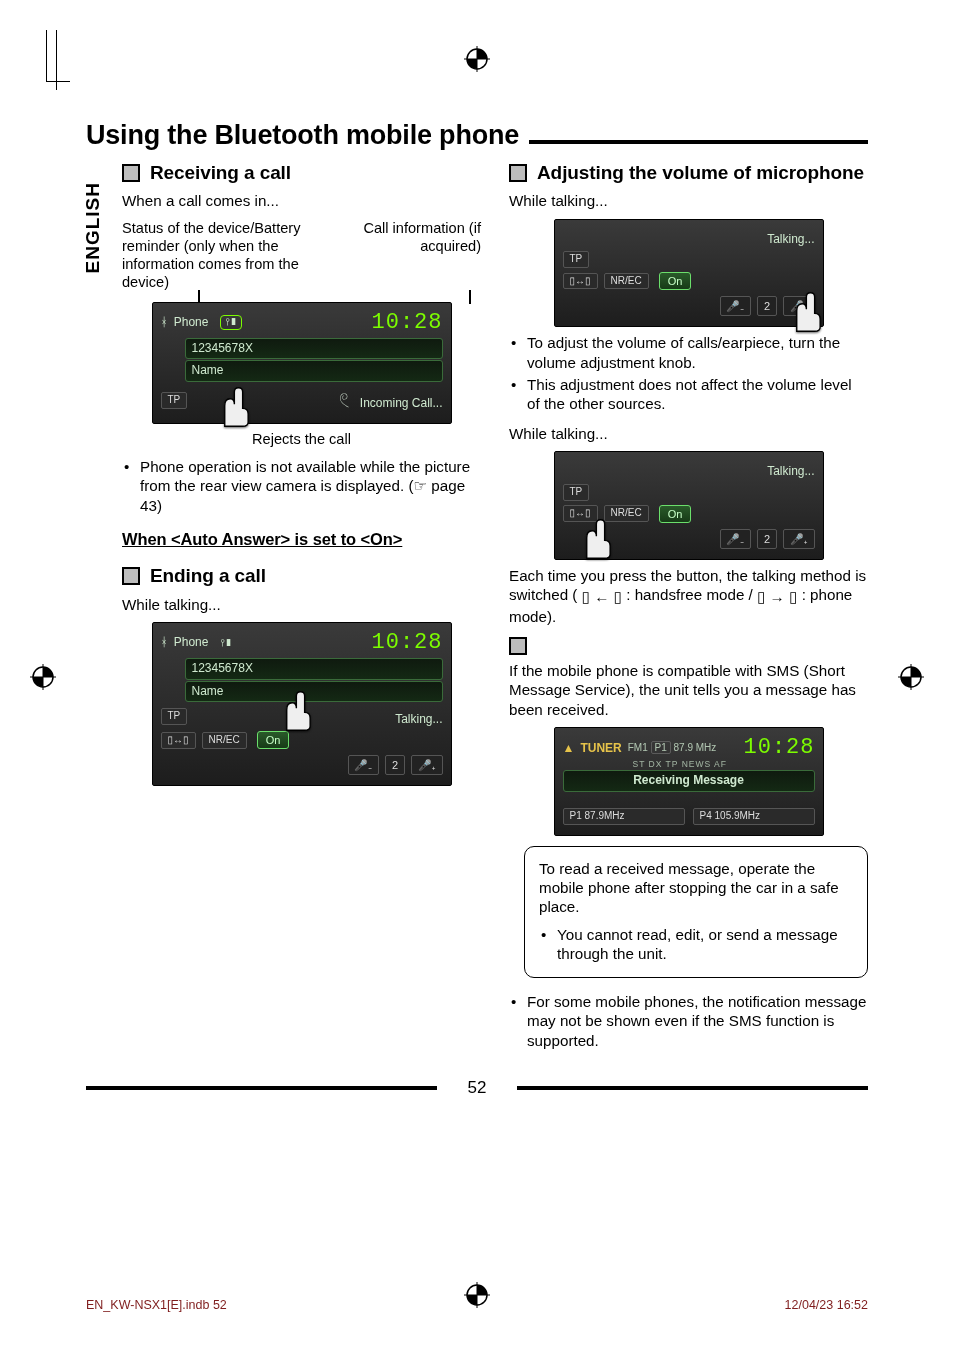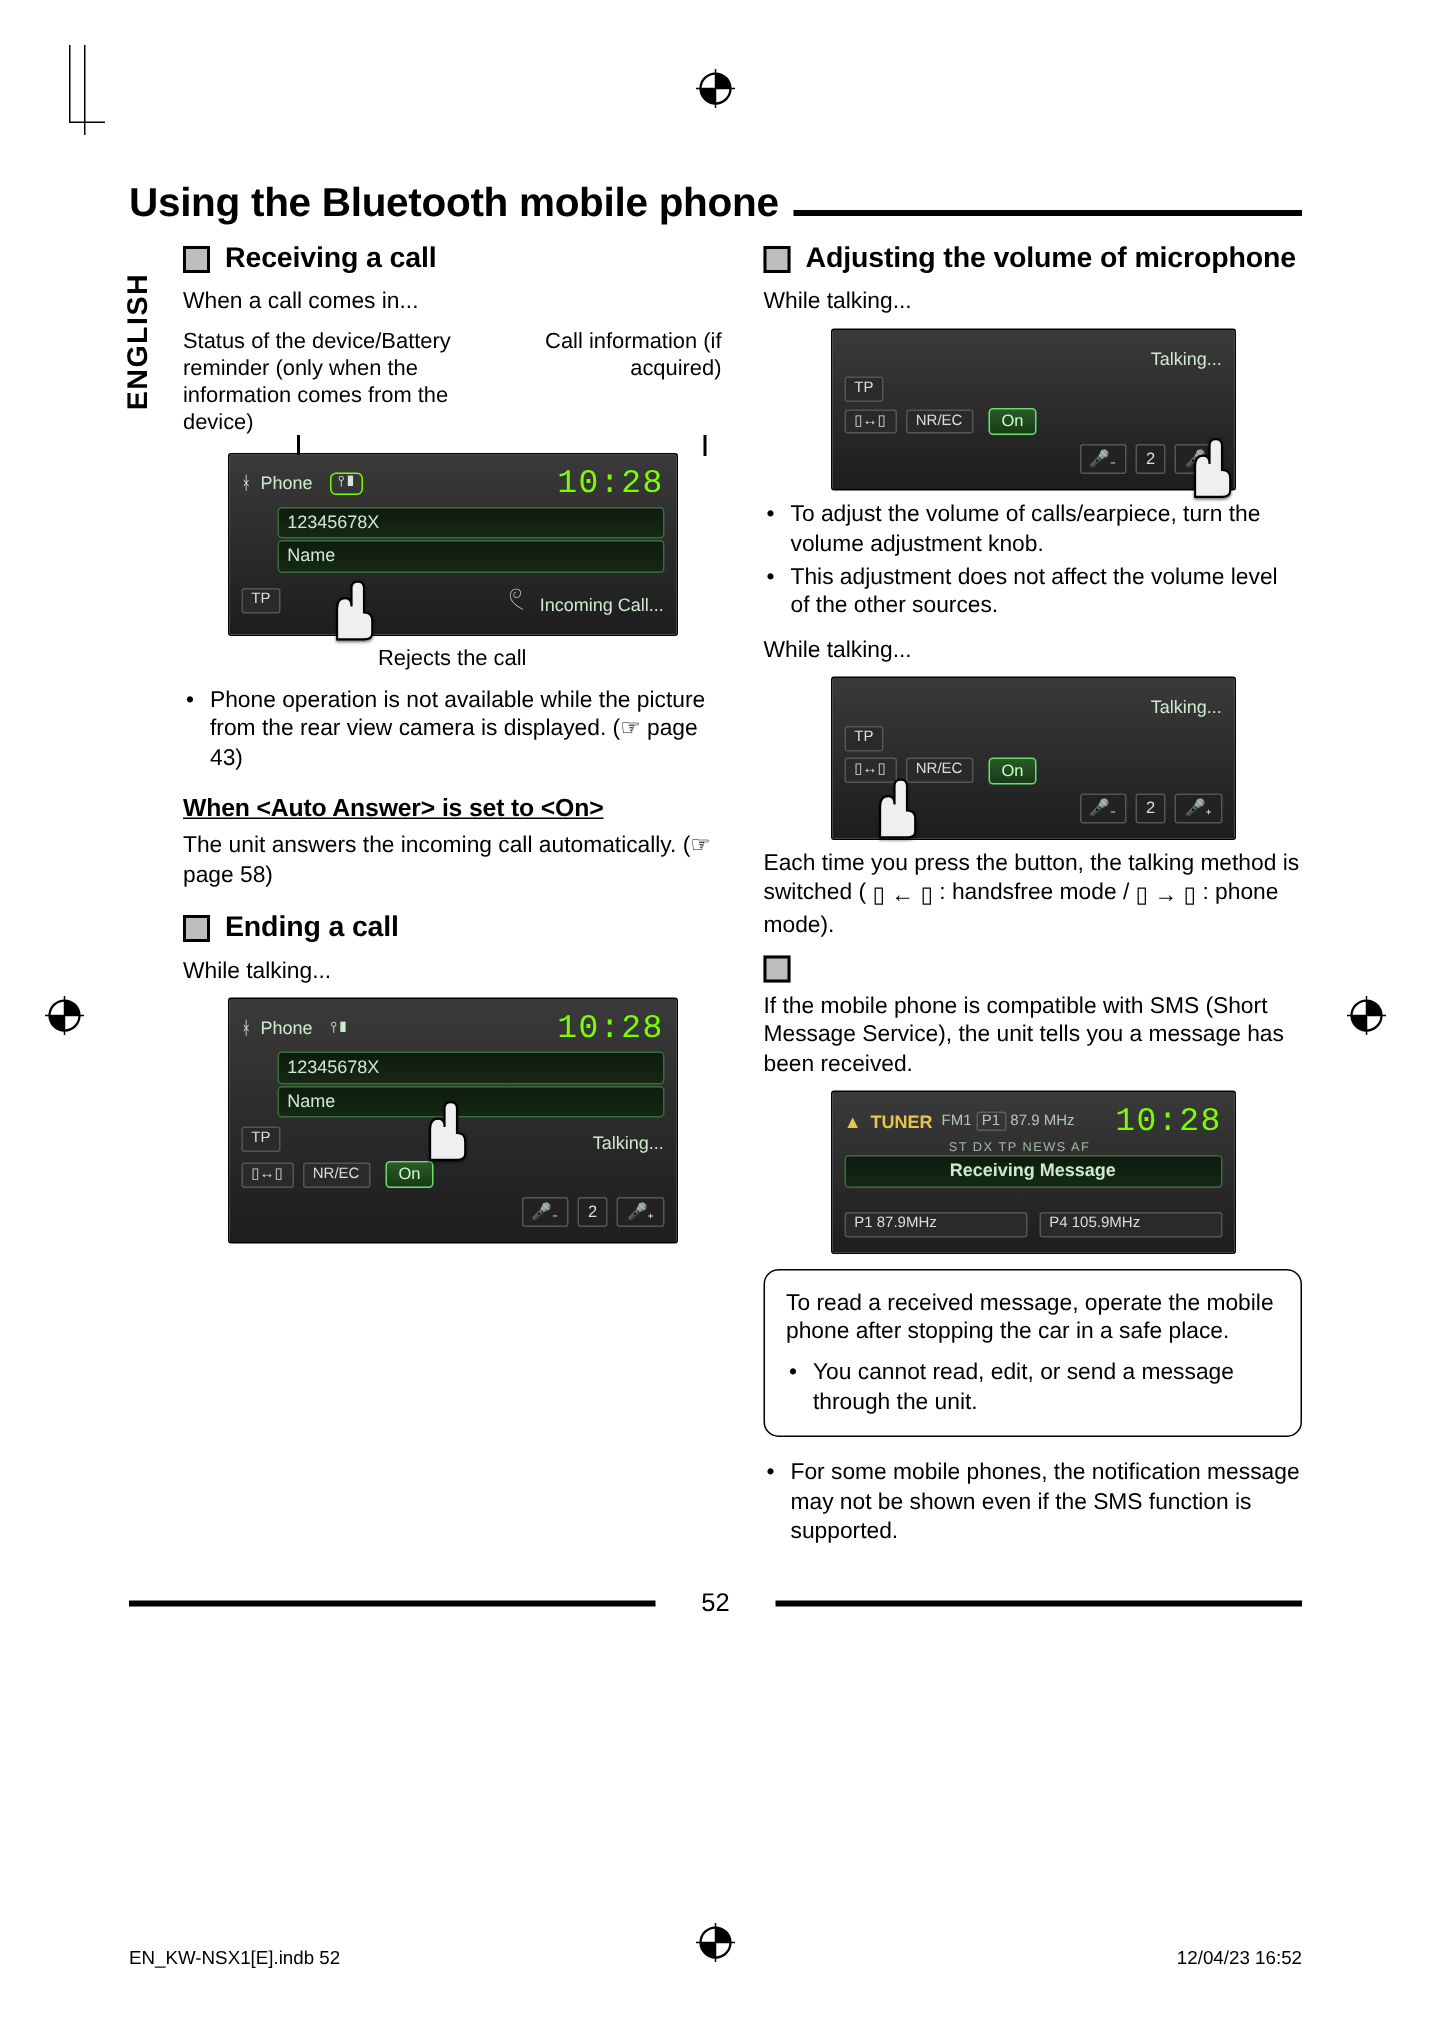--- a/index.html
+++ b/index.html
@@ -57,26 +57,26 @@
   .sshot .field { background: linear-gradient(#0f1a0f,#142914); border: 1px solid #3a6b3a; border-radius: 3px; padding: 2px 6px; margin: 1px 0; color: #cfe9cf; font-size: 12px; }
   .sshot .status { text-align: right; font-size: 12px; margin-top: 6px; }
   .sshot .onbtn { display: inline-block; background: linear-gradient(#2a5a2a,#173b17); border: 1px solid #6bdf6b; border-radius: 3px; padding: 1px 8px; margin-left: 4px; color: #c8ffc8; font-size: 11px; }
   .sshot .chip { display: inline-block; background: #2a2a2a; border: 1px solid #555; border-radius: 2px; padding: 1px 6px; font-size: 10px; color: #ddd; }
   .sshot .botbar { display: flex; justify-content: flex-end; gap: 6px; margin-top: 6px; }
   .sshot .btn { background: #222; border: 1px solid #555; border-radius: 2px; padding: 2px 6px; font-size: 11px; color: #ddd; }
   .hand-wrap { position: relative; }
   .hand { position: absolute; width: 44px; height: 44px; }
   .hand svg { width: 100%; height: 100%; filter: drop-shadow(0 1px 1px rgba(0,0,0,.6)); }
   .center-cap { text-align: center; font-size: 14.6px; margin-top: 4px; margin-bottom: 8px; }
-  .note-box { border: 1px solid #000; border-radius: 10px; padding: 10px 14px; margin: 10px 0 14px 0; }
+  .note-box { border: 1px solid #000; border-radius: 10px; padding: 10px 14px; margin: 10px 0 14px 15px; }
   .inline-icon { display: inline-block; vertical-align: -2px; }
   .pg-rule { display: flex; align-items: center; gap: 27px; margin-top: 18px; text-align: right; }
   .pg-rule .bar { flex: 1; height: 4px; background: #000; }
   .pg-num { font-size: 17px; font-weight: 400; padding: 0 4px; }
-  .footer { position: absolute; left: 86px; right: 86px; bottom: 42px; display: flex; justify-content: space-between; font-size: 12.5px; color: #000000; }
+  .footer { position: absolute; left: 86px; right: 86px; bottom: 42px; display: flex; justify-content: space-between; font-size: 12.5px; color: #7f1d1d; }
   .small-ss { max-width: 270px; }
   .arrow-line { position: absolute; background: #000; }
 </style>
 </head>
 <body>
 
 <div class="crop-tl"></div>
 
 <div class="reg-mark reg-top">
   <svg width="26" height="26">
@@ -165,21 +165,20 @@
             </svg>
         </div>
       </div>
       <div class="center-cap">Rejects the call</div>
 
       <ul class="bul">
         <li>Phone operation is not available while the picture from the rear view camera is displayed. (☞ page 43)</li>
       </ul>
 
       <div class="link-head">When &lt;Auto Answer&gt; is set to &lt;On&gt;</div>
-      <p>The unit answers the incoming call automatically. (☞ page 58)</p>
 
       <div class="sec-head" style="margin-top:14px;">
         <div class="sec-box"></div>
         <div class="sec-title">Ending a call</div>
       </div>
       <p>While talking...</p>
 
       <div class="sshot hand-wrap">
         <div class="toprow">
           <span style="display:flex; gap:6px; align-items:center;">

